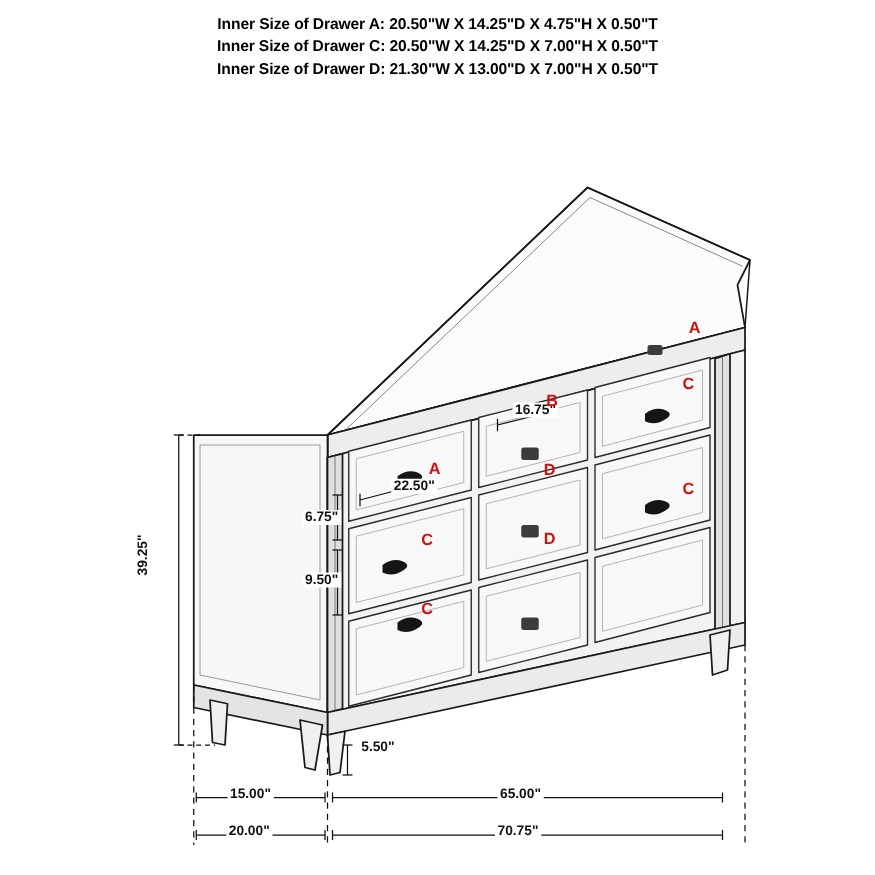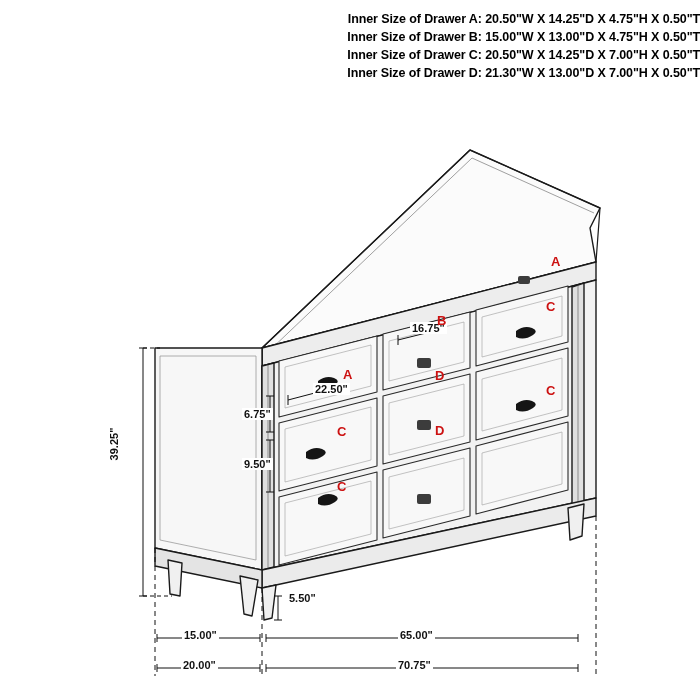--- a/index.html
+++ b/index.html
@@ -18,21 +18,21 @@
   #stage {
     position: relative;
     width: 700px;
     height: 700px;
   }
   .spec-list {
     position: absolute;
     left: 0;
     top: 10px;
     width: 700px;
-    text-align: right;
+    text-align: center;
   }
   .spec-line {
     font-size: 12.5px;
     font-weight: bold;
     line-height: 18px;
     letter-spacing: -0.1px;
     white-space: nowrap;
   }
   svg.drawing {
     position: absolute;
@@ -62,21 +62,20 @@
     white-space: nowrap;
   }
 </style>
 </head>
 <body>
 
 <div id="stage">
 
   <div class="spec-list">
     <div class="spec-line">Inner Size of Drawer A: 20.50"W X 14.25"D X 4.75"H X 0.50"T</div>
-    <div class="spec-line">Inner Size of Drawer B: 15.00"W X 13.00"D X 4.75"H X 0.50"T</div>
     <div class="spec-line">Inner Size of Drawer C: 20.50"W X 14.25"D X 7.00"H X 0.50"T</div>
     <div class="spec-line">Inner Size of Drawer D: 21.30"W X 13.00"D X 7.00"H X 0.50"T</div>
   </div>
 
   <svg class="drawing" viewBox="0 0 700 700">
     <g fill="#f4f4f4" stroke="#1a1a1a" stroke-width="1.4" stroke-linejoin="round">
 
       <g>
         <path d="M 262 348 L 470 150 L 600 208 L 590 228 L 596 262 L 262 348 Z" fill="#fbfbfb"></path>
         <path d="M 262 348 L 470 150 L 600 208 L 596 262 L 262 348 Z" fill="none" stroke="#1a1a1a" stroke-width="1.2"></path>

